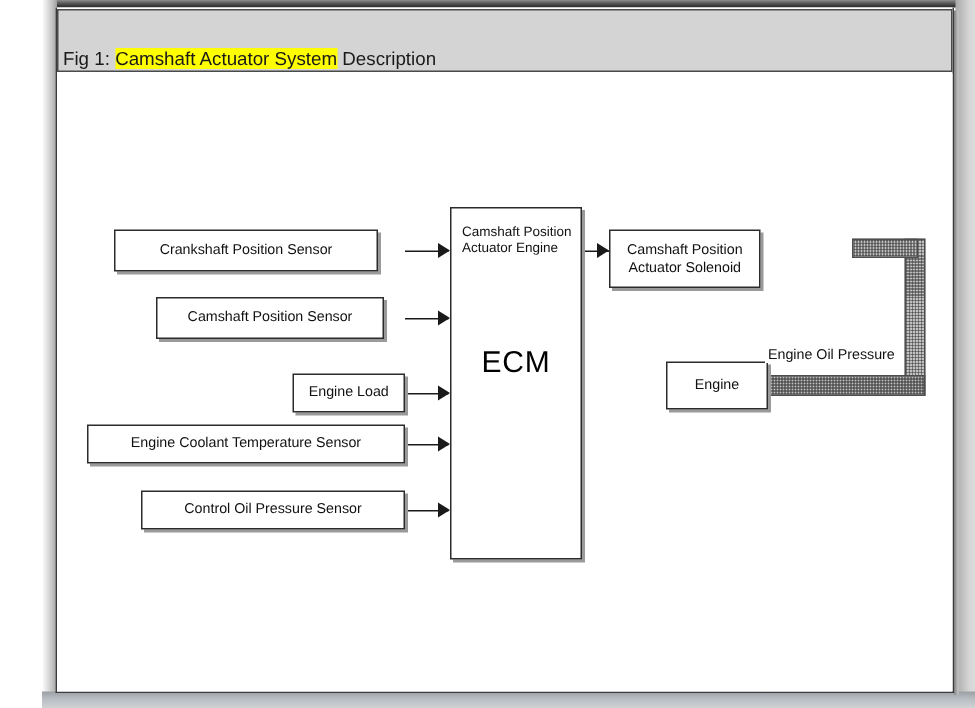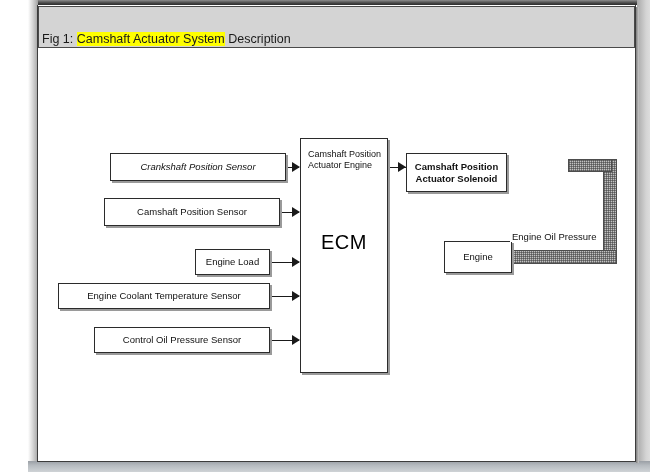--- a/index.html
+++ b/index.html
@@ -88,27 +88,27 @@
   <div class="fig-title"><span>Fig 1: </span><span class="hl">Camshaft Actuator System</span><span> Description</span></div>
 
   <div class="canvas">
 
     <div class="pipe" style="left:565px;top:110px;width:14px;height:105px;"></div>
 
     <div class="pipe" style="left:460px;top:201px;width:119px;height:14px;"></div>
 
     <div class="pipe" style="left:530px;top:110px;width:44px;height:13px;"></div>
 
-    <div class="box shadowed" style="left:72px;top:104px;width:176px;height:28px;font-style:italic;">
+    <div class="box shadowed" style="left:38px;top:104px;width:176px;height:28px;">
       <span>Crankshaft Position Sensor</span>
     </div>
     <div class="conn" style="left:232px;top:118px;width:29px;"></div>
     <div class="arrowhead" style="left:254px;top:113px;"></div>
 
-    <div class="box shadowed" style="left:66px;top:149px;width:176px;height:28px;">
+    <div class="box shadowed" style="left:66px;top:149px;width:152px;height:28px;">
       <span>Camshaft Position Sensor</span>
     </div>
     <div class="conn" style="left:232px;top:163px;width:29px;"></div>
     <div class="arrowhead" style="left:254px;top:158px;"></div>
 
     <div class="box shadowed" style="left:157px;top:200px;width:75px;height:26px;">
       <span>Engine Load</span>
     </div>
     <div class="conn" style="left:232px;top:213px;width:29px;"></div>
     <div class="arrowhead" style="left:254px;top:208px;"></div>
@@ -126,21 +126,21 @@
     <div class="arrowhead" style="left:254px;top:286px;"></div>
 
     <div class="ecm-box" style="left:262px;top:89px;width:88px;height:235px;">
       <div class="ecm-sub">Camshaft Position Actuator Engine</div>
       <div class="ecm-main">ECM</div>
     </div>
 
     <div class="conn" style="left:350px;top:118px;width:20px;"></div>
     <div class="arrowhead" style="left:360px;top:113px;"></div>
 
-    <div class="box shadowed" style="left:368px;top:104px;width:101px;height:39px;font-weight:bold;">
+    <div class="box shadowed" style="left:368px;top:104px;width:101px;height:39px;">
       <span>Camshaft Position Actuator Solenoid</span>
     </div>
 
 
     <div class="box shadowed" style="left:406px;top:192px;width:68px;height:32px;">
       <span>Engine</span>
     </div>
 
     <div class="oil-label" style="left:472px;top:182px;">Engine Oil Pressure</div>
 

